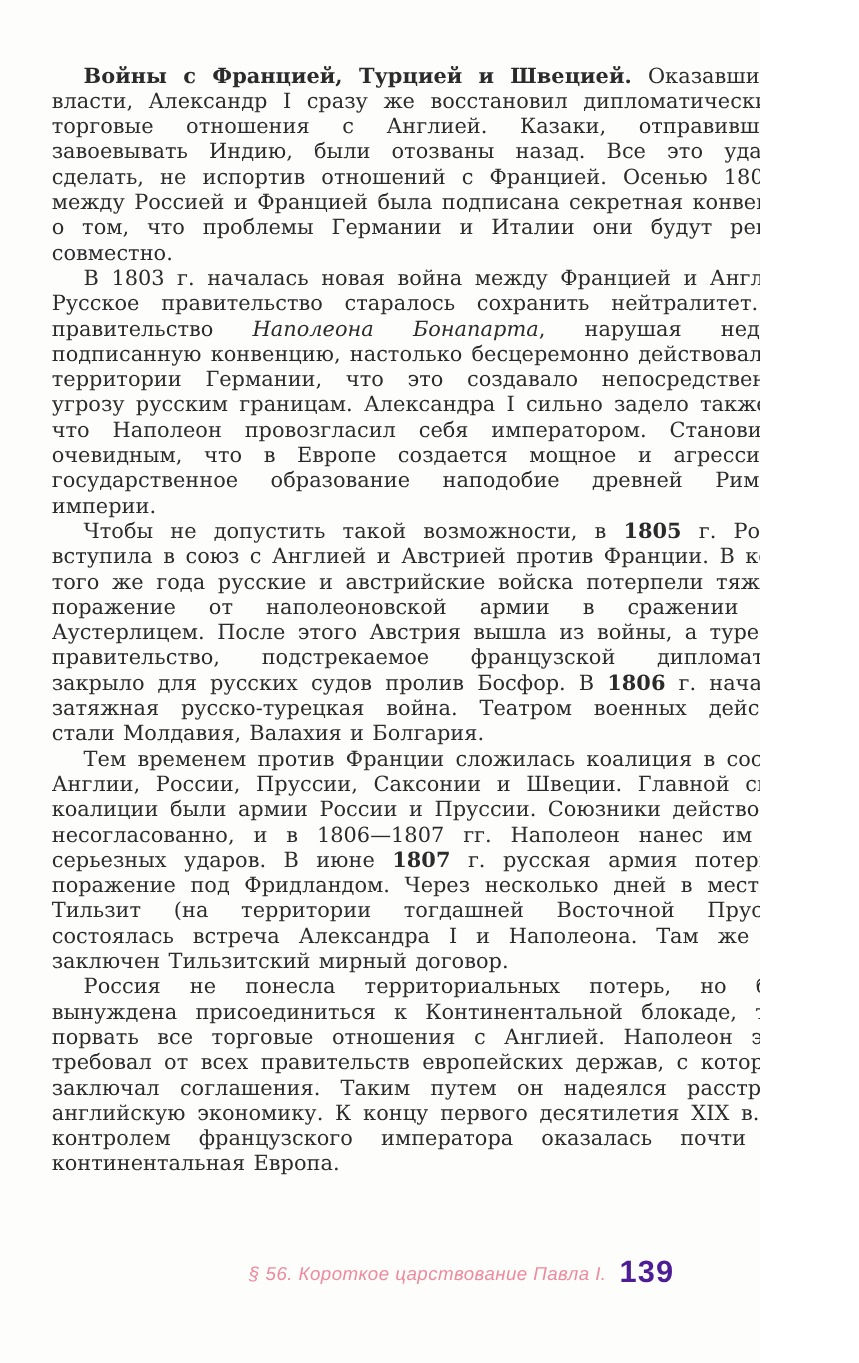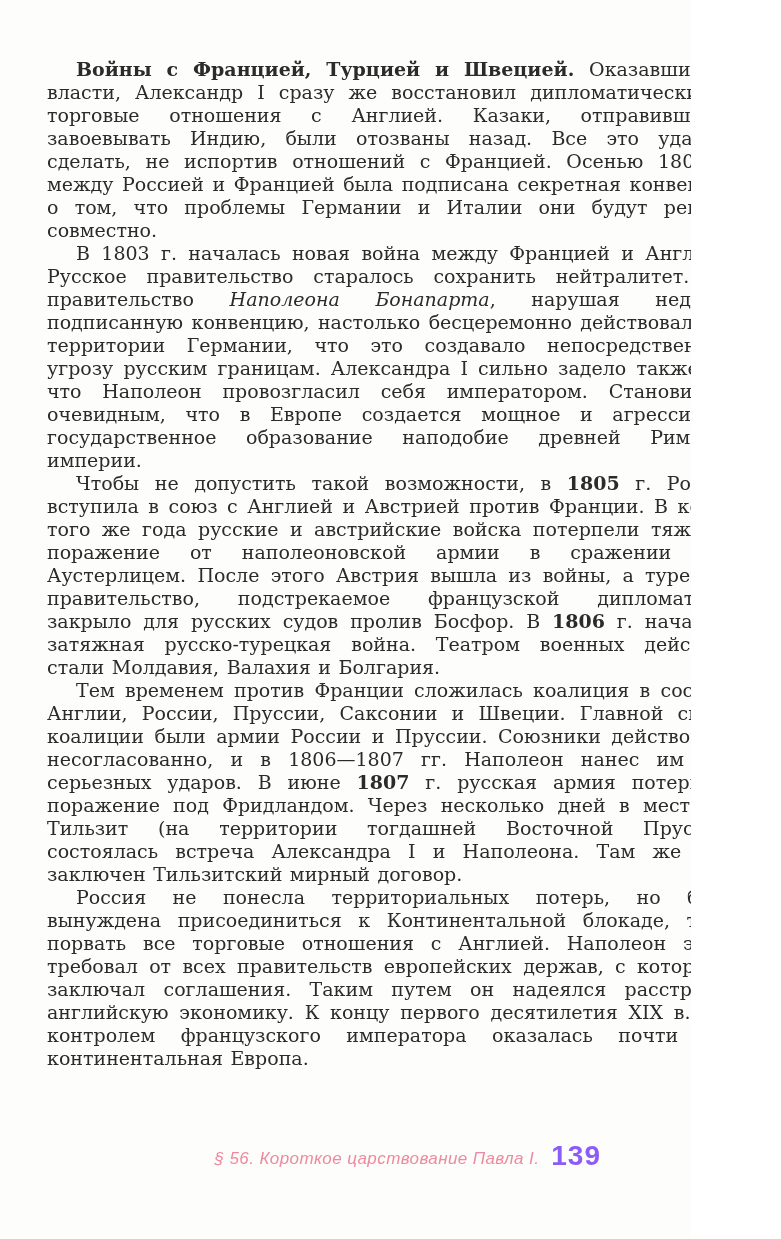--- a/index.html
+++ b/index.html
@@ -24,21 +24,21 @@
   .article-body p.para {
     margin: 0;
     text-indent: 29px;
     word-spacing: 1.5px;
   }
   .article-body .bold { font-weight: bold; }
   .article-body .italic { font-style: italic; margin-top: 34px; }
   .page-footer {
     position: absolute;
     top: 1142px;
-    right: 90px;
+    right: 78px;
     display: flex;
     align-items: flex-end;
     font-family: "Liberation Sans", "DejaVu Sans", sans-serif;
   }
   .footer-lines {
     text-align: center;
     font-style: italic;
     font-size: 17px;
     line-height: 23px;
     letter-spacing: 0.4px;
@@ -63,16 +63,16 @@
       <p class="para"><span class="normal">В 1803 г. началась новая война между Францией и Англией. Русское правительство старалось сохранить нейтралитет. Но правительство </span><span class="italic">Наполеона Бонапарта</span><span class="normal">, нарушая недавно подписанную конвенцию, настолько бесцеремонно действовало на территории Германии, что это создавало непосредственную угрозу русским границам. Александра I сильно задело также то, что Наполеон провозгласил себя императором. Становилось очевидным, что в Европе создается мощное и агрессивное государственное образование наподобие древней Римской империи.</span></p>
       <p class="para"><span class="normal">Чтобы не допустить такой возможности, в </span><span class="bold">1805</span><span class="normal"> г. Россия вступила в союз с Англией и Австрией против Франции. В конце того же года русские и австрийские войска потерпели тяжелое поражение от наполеоновской армии в сражении под Аустерлицем. После этого Австрия вышла из войны, а турецкое правительство, подстрекаемое французской дипломатией, закрыло для русских судов пролив Босфор. В </span><span class="bold">1806</span><span class="normal"> г. началась затяжная русско-турецкая война. Театром военных действий стали Молдавия, Валахия и Болгария.</span></p>
       <p class="para"><span class="normal">Тем временем против Франции сложилась коалиция в составе Англии, России, Пруссии, Саксонии и Швеции. Главной силой коалиции были армии России и Пруссии. Союзники действовали несогласованно, и в 1806—1807 гг. Наполеон нанес им ряд серьезных ударов. В июне </span><span class="bold">1807</span><span class="normal"> г. русская армия потерпела поражение под Фридландом. Через несколько дней в местечке Тильзит (на территории тогдашней Восточной Пруссии) состоялась встреча Александра I и Наполеона. Там же был заключен Тильзитский мирный договор.</span></p>
       <p class="para"><span class="normal">Россия не понесла территориальных потерь, но была вынуждена присоединиться к Континентальной блокаде, т. е. порвать все торговые отношения с Англией. Наполеон этого требовал от всех правительств европейских держав, с которыми заключал соглашения. Таким путем он надеялся расстроить английскую экономику. К концу первого десятилетия XIX в. под контролем французского императора оказалась почти вся континентальная Европа.</span></p>
     </div>
 
   <div class="page-footer">
     <div class="footer-lines" style="color: rgb(238, 138, 158);">
       <div>§ 56. Короткое царствование Павла I.</div>
     </div>
-    <span class="footer-page-number" style="color: #8b5cf6;">139</span>
+    <span class="footer-page-number" style="color: #4c1d95;">139</span>
   </div>
 
 </div>
 
 </body></html>

